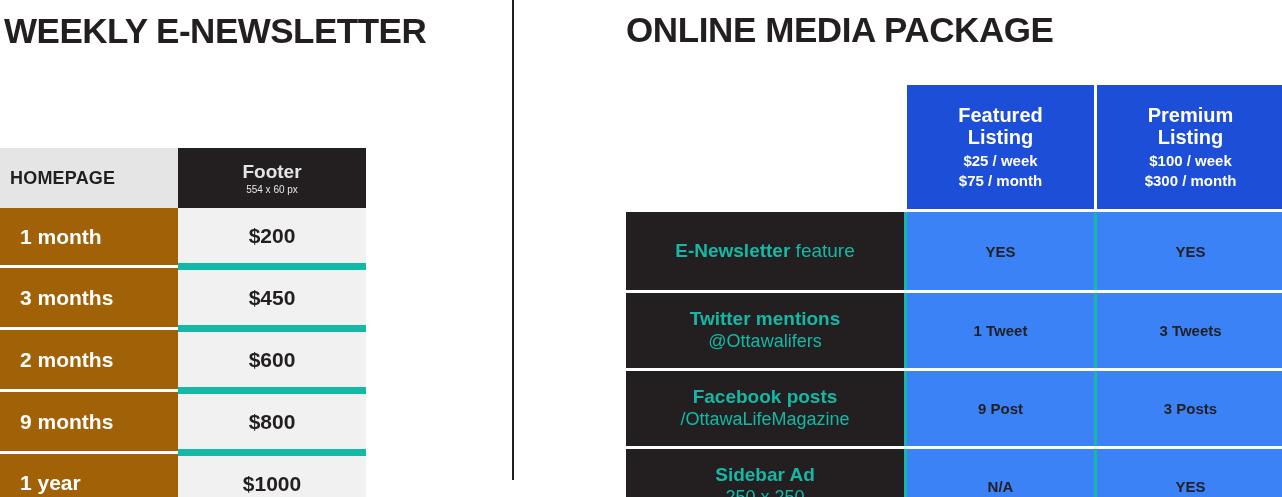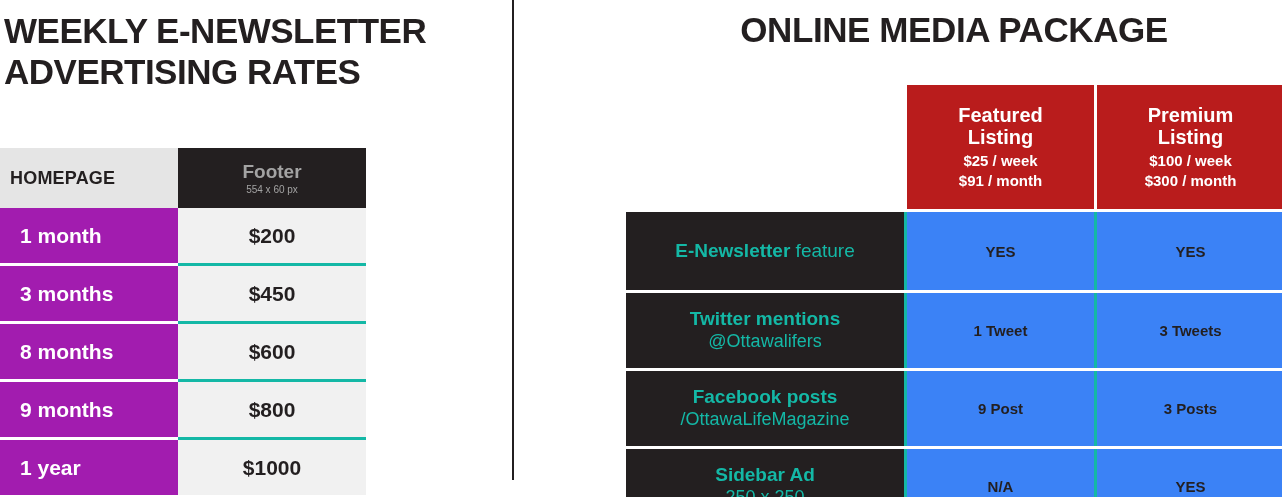--- a/index.html
+++ b/index.html
@@ -68,70 +68,69 @@
     color: #231f20;
     font-size: 18px;
     font-weight: bold;
     letter-spacing: 0.2px;
     padding-left: 10px;
   }
   .rate-table .hdr-right {
     width: 188px;
     height: 60px;
     background: #231f20;
-    color: #a3a3a3;
+    color: #e5e5e5;
     text-align: center;
     line-height: 1.15;
   }
   .hdr-right .h-main {
     display: block;
     font-size: 19px;
     font-weight: bold;
   }
   .hdr-right .h-sub {
     display: block;
     font-size: 10px;
     font-weight: normal;
     margin-top: 1px;
   }
   .rate-table .lbl {
     height: 55px;
-    background: #a21caf;
+    background: #a16207;
     color: #ffffff;
     font-size: 21px;
     font-weight: bold;
     padding-left: 20px;
     border-bottom: 3px solid #ffffff;
   }
   .rate-table .val {
     height: 55px;
     background: #f1f1f1;
     color: #231f20;
     font-size: 21px;
     font-weight: bold;
     text-align: center;
-    border-bottom: 3px solid #14b8a6;
+    border-bottom: 7px solid #14b8a6;
   }
   .rate-table tr:last-child .lbl,
   .rate-table tr:last-child .val {
     border-bottom: none;
   }
 
   
   .right-panel {
     position: absolute;
     left: 626px;
     top: 0px;
     width: 656px;
   }
   .right-title {
     font-size: 35px;
     font-weight: bold;
     letter-spacing: -0.4px;
-    text-align: center;
     margin: 10px 0 0 0;
     color: #231f20;
     text-transform: uppercase;
     width: 656px;
   }
 
   .media-table {
     position: absolute;
     left: 0px;
     top: 85px;
@@ -141,21 +140,21 @@
   }
   .media-table td { padding: 0; vertical-align: middle; }
 
   .media-table .corner {
     width: 278px;
     background: #ffffff;
   }
   .media-table .col-head {
     width: 187px;
     height: 124px;
-    background: #b91c1c;
+    background: #1d4ed8;
     color: #ffffff;
     text-align: center;
     line-height: 1.12;
     border-left: 3px solid #ffffff;
   }
   .col-head .ch-name {
     display: block;
     font-size: 20px;
     font-weight: bold;
   }
@@ -198,42 +197,41 @@
   .media-table tr.r-1 .cell { height: 78px; }
 </style>
 </head>
 <body>
 
 <div class="page">
 
   <div class="left-panel">
     <h1 class="left-title">
       <span>WEEKLY E-NEWSLETTER</span>
-      <span class="line2">ADVERTISING RATES</span>
     </h1>
 
     <table class="rate-table">
       <tbody>
         <tr>
           <td class="hdr-left">HOMEPAGE</td>
           <td class="hdr-right">
             <span class="h-main">Footer</span>
             <span class="h-sub">554 x 60 px</span>
           </td>
         </tr>
         <tr>
           <td class="lbl">1 month</td>
           <td class="val">$200</td>
         </tr>
         <tr>
           <td class="lbl">3 months</td>
           <td class="val">$450</td>
         </tr>
         <tr>
-          <td class="lbl">8 months</td>
+          <td class="lbl">2 months</td>
           <td class="val">$600</td>
         </tr>
         <tr>
           <td class="lbl">9 months</td>
           <td class="val">$800</td>
         </tr>
         <tr>
           <td class="lbl">1 year</td>
           <td class="val">$1000</td>
         </tr>
@@ -247,21 +245,21 @@
     <h1 class="right-title">ONLINE MEDIA PACKAGE</h1>
 
     <table class="media-table">
       <tbody>
         <tr>
           <td class="corner"></td>
           <td class="col-head">
             <span class="ch-name">Featured</span>
             <span class="ch-name">Listing</span>
             <span class="ch-price">$25 / week</span>
-            <span class="ch-price">$91 / month</span>
+            <span class="ch-price">$75 / month</span>
           </td>
           <td class="col-head">
             <span class="ch-name">Premium</span>
             <span class="ch-name">Listing</span>
             <span class="ch-price">$100 / week</span>
             <span class="ch-price">$300 / month</span>
           </td>
         </tr>
 
         <tr class="r-1">

